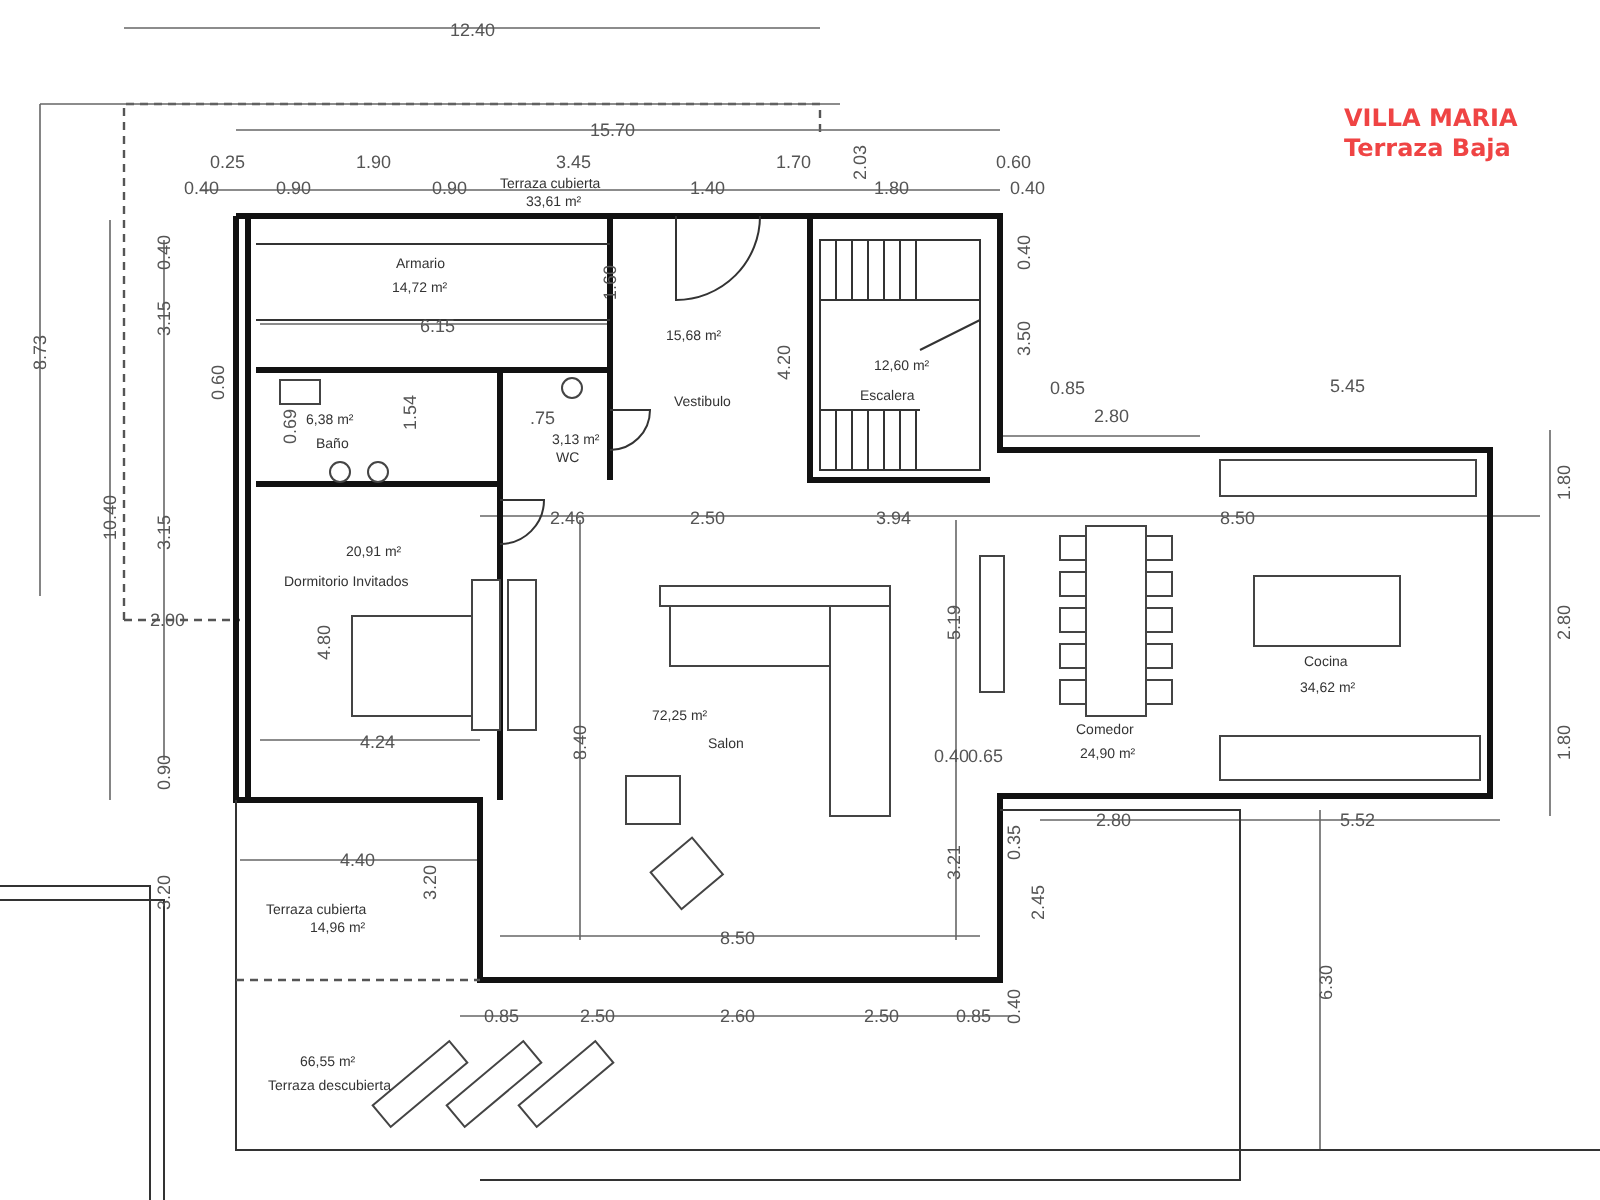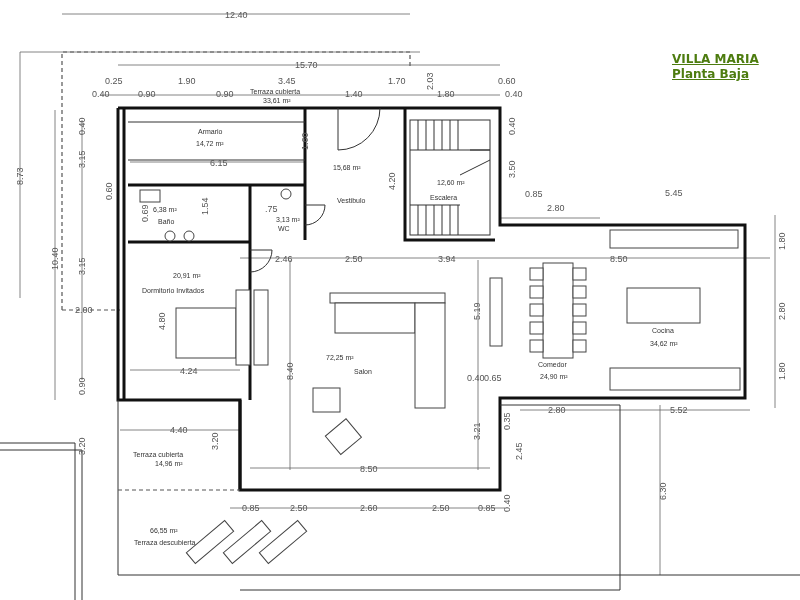--- a/index.html
+++ b/index.html
@@ -1,32 +1,32 @@
 <!DOCTYPE html>
 <html><head>
 <meta charset="utf-8">
 <style>
   html,body{margin:0;padding:0;background:#fff;}
   body{width:800px;height:600px;position:relative;overflow:hidden;font-family:"Liberation Sans",sans-serif;}
   svg{position:absolute;left:0;top:0;}
-  .title{position:absolute;left:672px;top:52px;font-family:"DejaVu Sans",sans-serif;font-weight:bold;font-size:12px;color:#4d7c0f;line-height:15px;text-decoration:underline;}
+  .title{position:absolute;left:672px;top:52px;font-family:"DejaVu Sans",sans-serif;font-weight:bold;font-size:12px;color:#ef4444;line-height:15px;}
   .dim{font-family:"Liberation Sans",sans-serif;font-size:9px;fill:#555;}
   .lbl{font-family:"Liberation Sans",sans-serif;font-size:7px;fill:#333;}
   .wall{stroke:#111;stroke-width:3;fill:none;}
   .thin{stroke:#333;stroke-width:1;fill:none;}
   .dl{stroke:#666;stroke-width:0.8;fill:none;}
   .dash{stroke:#555;stroke-width:1.2;stroke-dasharray:4 3;fill:none;}
   .furn{stroke:#444;stroke-width:1;fill:#fff;}
 </style>
 </head>
 <body>
 
 <div class="title">
   <div>VILLA MARIA</div>
-  <div>Planta Baja</div>
+  <div>Terraza Baja</div>
 </div>
 
 <svg width="800" height="600" viewBox="0 0 800 600">
 
   <g>
     <polyline class="dash" points="62,310 62,52 410,52 410,68"></polyline>
     <line class="dash" x1="62" y1="310" x2="120" y2="310"></line>
   </g>
 
   <g>

